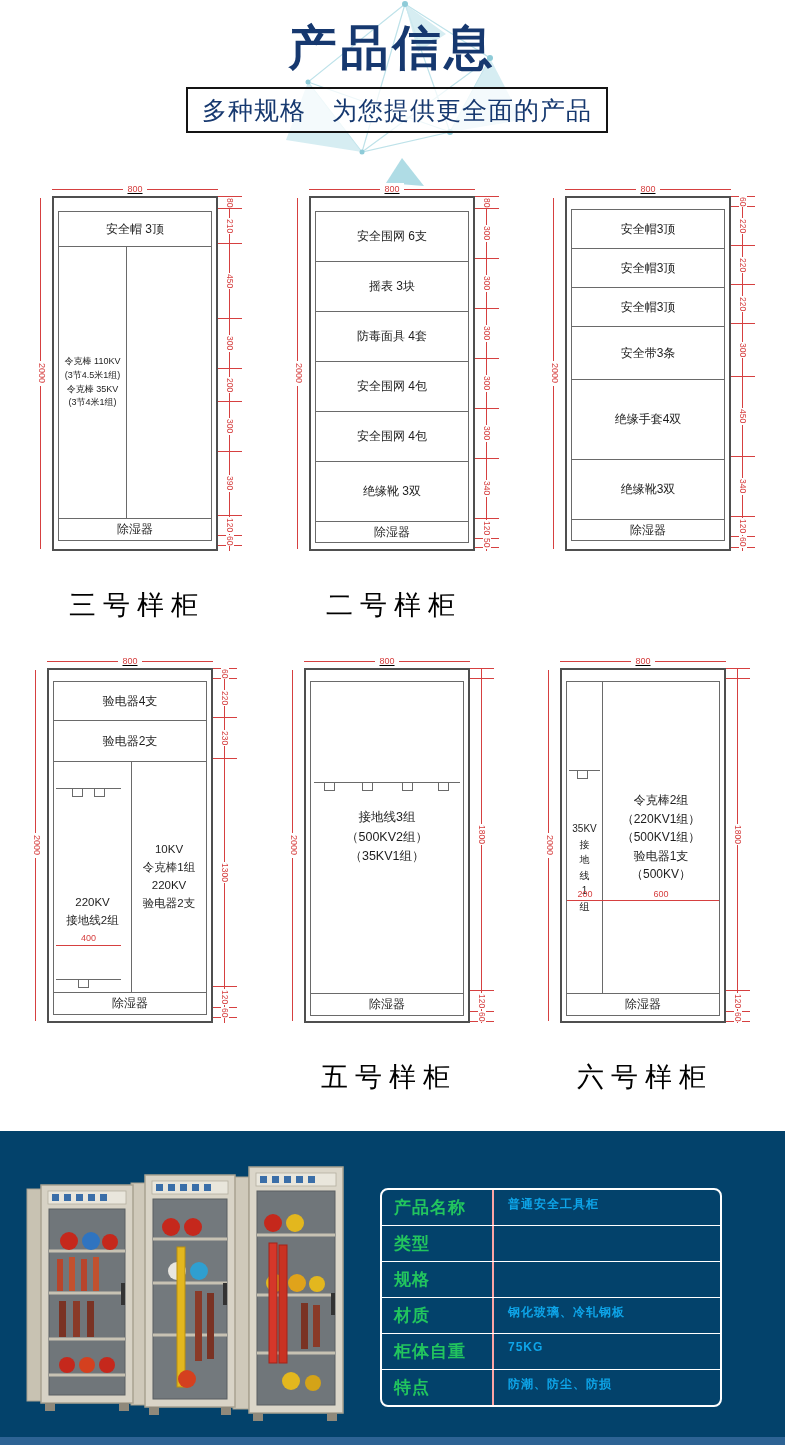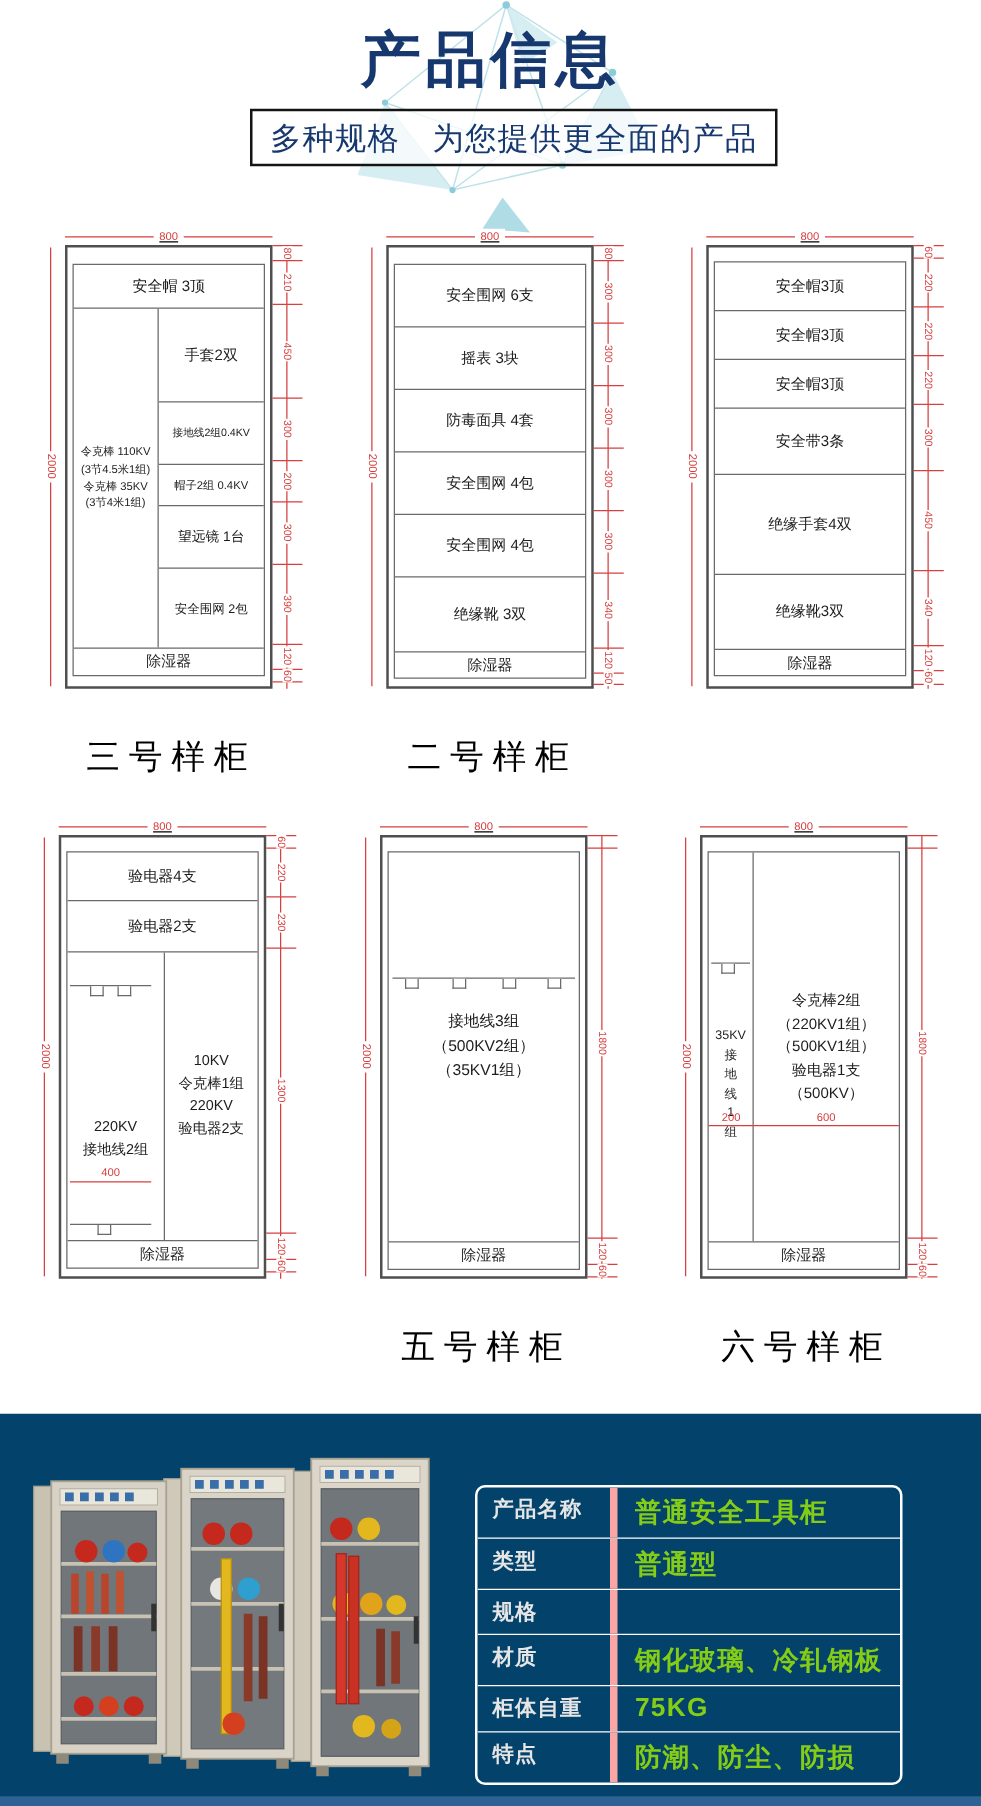--- a/index.html
+++ b/index.html
@@ -10,21 +10,21 @@
   }
   .top-section { position:absolute; left:0; top:0; width:785px; height:1131px; background:#fff; }
 
   
   .deco { position:absolute; left:250px; top:0; width:310px; height:195px; z-index:0; }
   .page-title {
     position:absolute; left:0; right:0; top:16px; z-index:2;
     text-align:center; font-size:48px; font-weight:bold; color:#16386f; letter-spacing:4px;
   }
   .subtitle-box {
-    position:absolute; left:200px; top:87px; width:422px; height:46px; z-index:2;
+    position:absolute; left:186px; top:87px; width:422px; height:46px; z-index:2;
     border:2px solid #141414; background:rgba(255,255,255,0.72);
     display:flex; align-items:center; justify-content:center;
     font-size:25px; color:#16386f; letter-spacing:1px;
   }
 
   
   .cab-cell { position:absolute; width:214px; z-index:1; }
   .dim-top { position:relative; height:13px; margin-left:22px; width:166px;text-decoration:underline; }
   .dim-top .dline { position:absolute; left:0; right:0; top:6px; border-top:1px solid #d64040; }
   .dim-top .dnum { position:relative; display:block; margin:0 auto; width:max-content; background:#fff; padding:0 4px; line-height:13px; }
@@ -70,24 +70,24 @@
   .bottom-section { position:absolute; left:0; top:1131px; width:785px; height:314px; background:#03426b; }
   .bottom-strip { position:absolute; left:0; bottom:0; width:785px; height:8px; background:#2d6394; }
   .photo { position:absolute; left:25px; top:12px; width:330px; height:292px; }
   .spec-table {
     position:absolute; left:380px; top:57px; width:342px;
     border:2px solid #fff; border-radius:8px; overflow:hidden;
   }
   .spec-row { display:flex; border-bottom:1px solid #fff; }
   .spec-row:last-child { border-bottom:none; }
   .spec-label {
-    width:112px; padding:6px 12px; border-right:6px solid #fca5a5;
-    color:#e5e5e5; font-size:17px; font-weight:bold; letter-spacing:1px;
-  }
-  .spec-value { flex:1; padding:6px 14px; color:#84cc16; font-size:21px; font-weight:bold; letter-spacing:1px; }
+    width:112px; padding:6px 12px; border-right:2px solid #fca5a5;
+    color:#22c55e; font-size:17px; font-weight:bold; letter-spacing:1px;
+  }
+  .spec-value { flex:1; padding:6px 14px; color:#0ea5e9; font-size:12px; font-weight:bold; letter-spacing:1px; }
 </style>
 </head>
 <body>
 
 <div>
   <div class="top-section">
 
     <svg class="deco" viewBox="0 0 310 195">
       <g stroke="#b7dfe7" stroke-width="1.2" fill="none" opacity="0.9">
         <path d="M155 4 L240 58 L200 132 L112 152 L58 82 Z"></path>
@@ -124,27 +124,20 @@
           </div>
         <div class="cab-outer">
           <div class="cab-inner" style="margin-top:13px;height:330px">
             <div class="shelf" style="height:35px">安全帽  3顶</div>
             <div class="twocol" style="height:272px">
               <div class="col left" style="width:68px">
                 <div class="colcell s9">令克棒  110KV
 (3节4.5米1组)
 令克棒  35KV
 (3节4米1组)</div>
-              </div>
-              <div class="rcol">
-                <div class="shelf" style="height:75px">手套2双</div>
-                <div class="shelf xs" style="height:50px">接地线2组0.4KV</div>
-                <div class="shelf s9" style="height:33px">帽子2组 0.4KV</div>
-                <div class="shelf s11" style="height:50px">望远镜  1台</div>
-                <div class="shelf s10" style="height:63px">安全围网  2包</div>
               </div>
             </div>
             <div class="shelf last" style="height:20px">除湿器</div>
           </div>
         </div>
         <div class="dim-right">
           <div class="dseg" style="height:13px">
               <span class="vnum dnum">80</span>
             </div>
           <div class="dseg" style="height:35px">
@@ -529,21 +522,20 @@
       </g>
     </svg>
 
     <div class="spec-table">
       <div class="spec-row">
         <div class="spec-label">产品名称</div>
         <div class="spec-value">普通安全工具柜</div>
       </div>
       <div class="spec-row">
         <div class="spec-label">类型</div>
-        <div class="spec-value">普通型</div>
       </div>
       <div class="spec-row">
         <div class="spec-label">规格</div>
       </div>
       <div class="spec-row">
         <div class="spec-label">材质</div>
         <div class="spec-value">钢化玻璃、冷轧钢板</div>
       </div>
       <div class="spec-row">
         <div class="spec-label">柜体自重</div>

